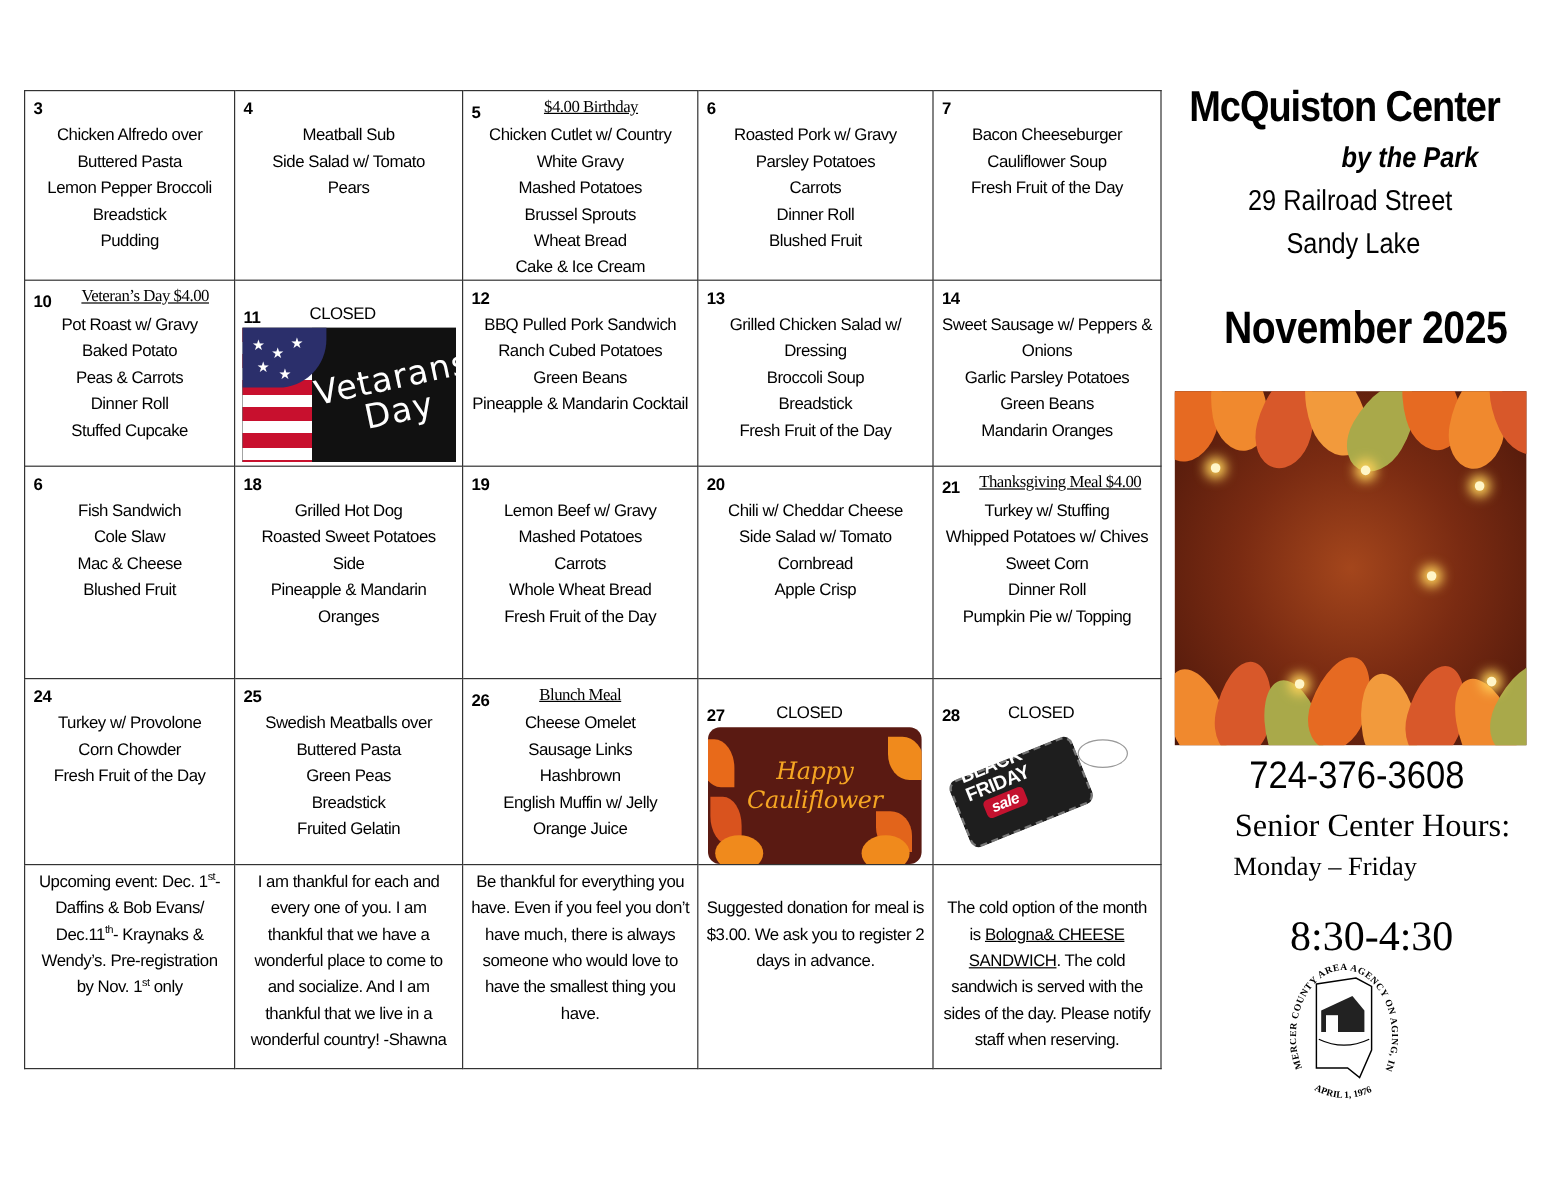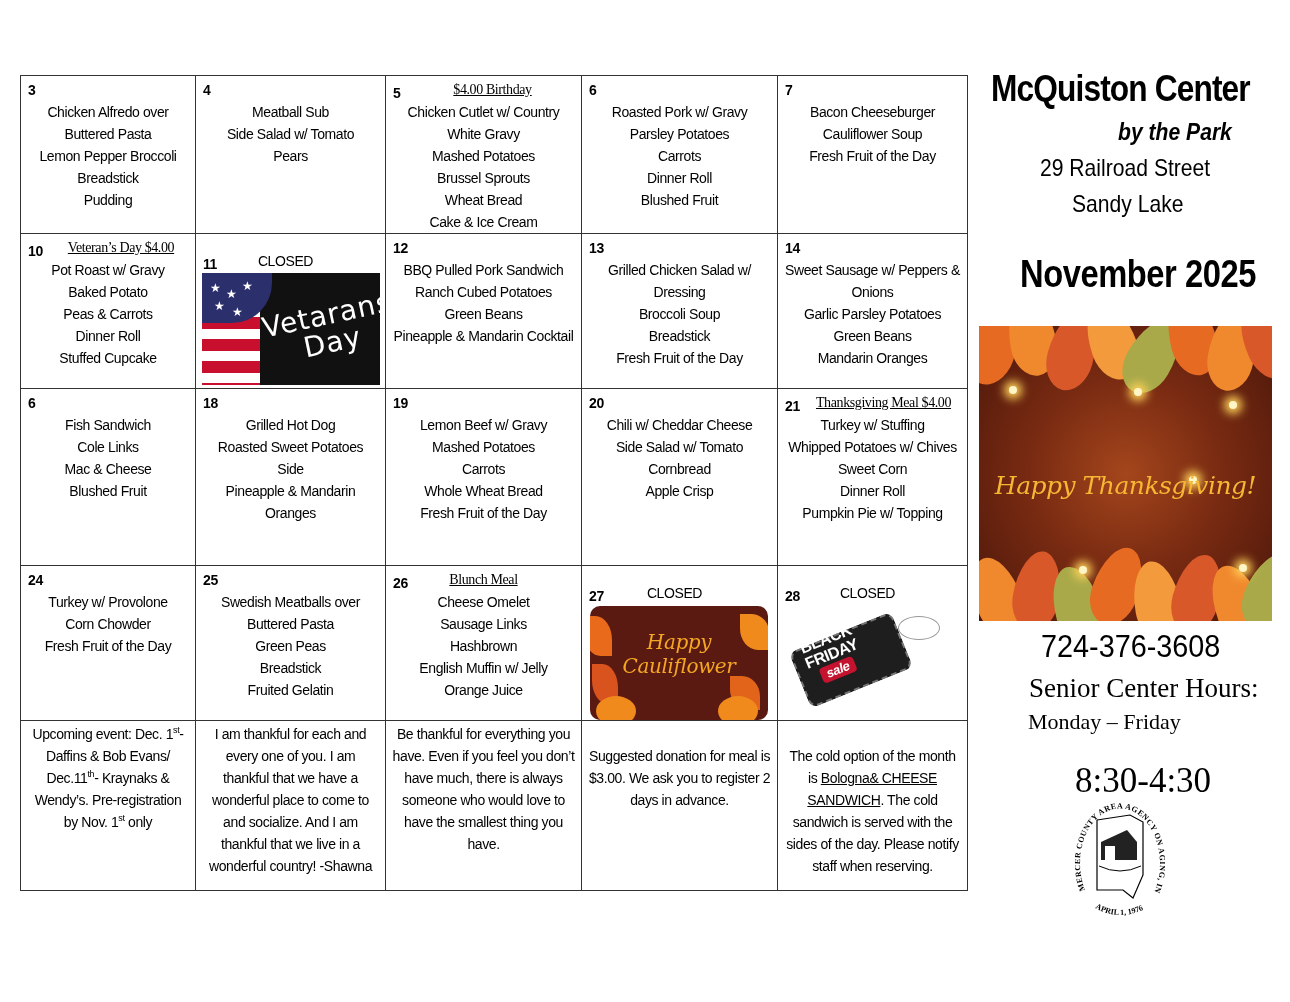--- a/index.html
+++ b/index.html
@@ -211,21 +211,21 @@
           </div>
         </td>
   </tr>
 
   <tr style="height:177px">
     <td>
           <div class="cell hasnum">
       <span class="daynum">6</span>
       <div class="items">
         <div>Fish Sandwich</div>
-        <div>Cole Links</div>
+        <div>Cole Slaw</div>
         <div>Mac &amp; Cheese</div>
         <div>Blushed Fruit</div>
       </div>
           </div>
         </td>
     <td>
           <div class="cell hasnum">
       <span class="daynum">18</span>
       <div class="items">
         <div>Grilled Hot Dog</div>
@@ -391,21 +391,20 @@
   <div class="leaf" style="left:155px;top:235px;background:#f29a3c;transform:rotate(-10deg)"></div>
   <div class="leaf" style="left:195px;top:228px;background:#d8582a;transform:rotate(15deg)"></div>
   <div class="leaf" style="left:235px;top:238px;background:#f0892e;transform:rotate(-20deg)"></div>
   <div class="leaf" style="left:268px;top:225px;background:#a9a94a;transform:rotate(25deg)"></div>
   <div class="spark" style="left:30px;top:60px"></div>
   <div class="spark" style="left:155px;top:62px"></div>
   <div class="spark" style="left:250px;top:75px"></div>
   <div class="spark" style="left:210px;top:150px"></div>
   <div class="spark" style="left:100px;top:240px"></div>
   <div class="spark" style="left:260px;top:238px"></div>
-  <div class="txt">Happy Thanksgiving!</div>
 </div>
 
 <div class="phone">724-376-3608</div>
 <div class="hours-title">Senior Center Hours:</div>
 <div class="hours-days">Monday – Friday</div>
 <div class="hours-time">8:30-4:30</div>
 
 <svg class="logo" viewBox="0 0 90 150">
   <defs>
     <path id="arcTop" d="M10,110 A40,55 0 1,1 80,110"></path>

